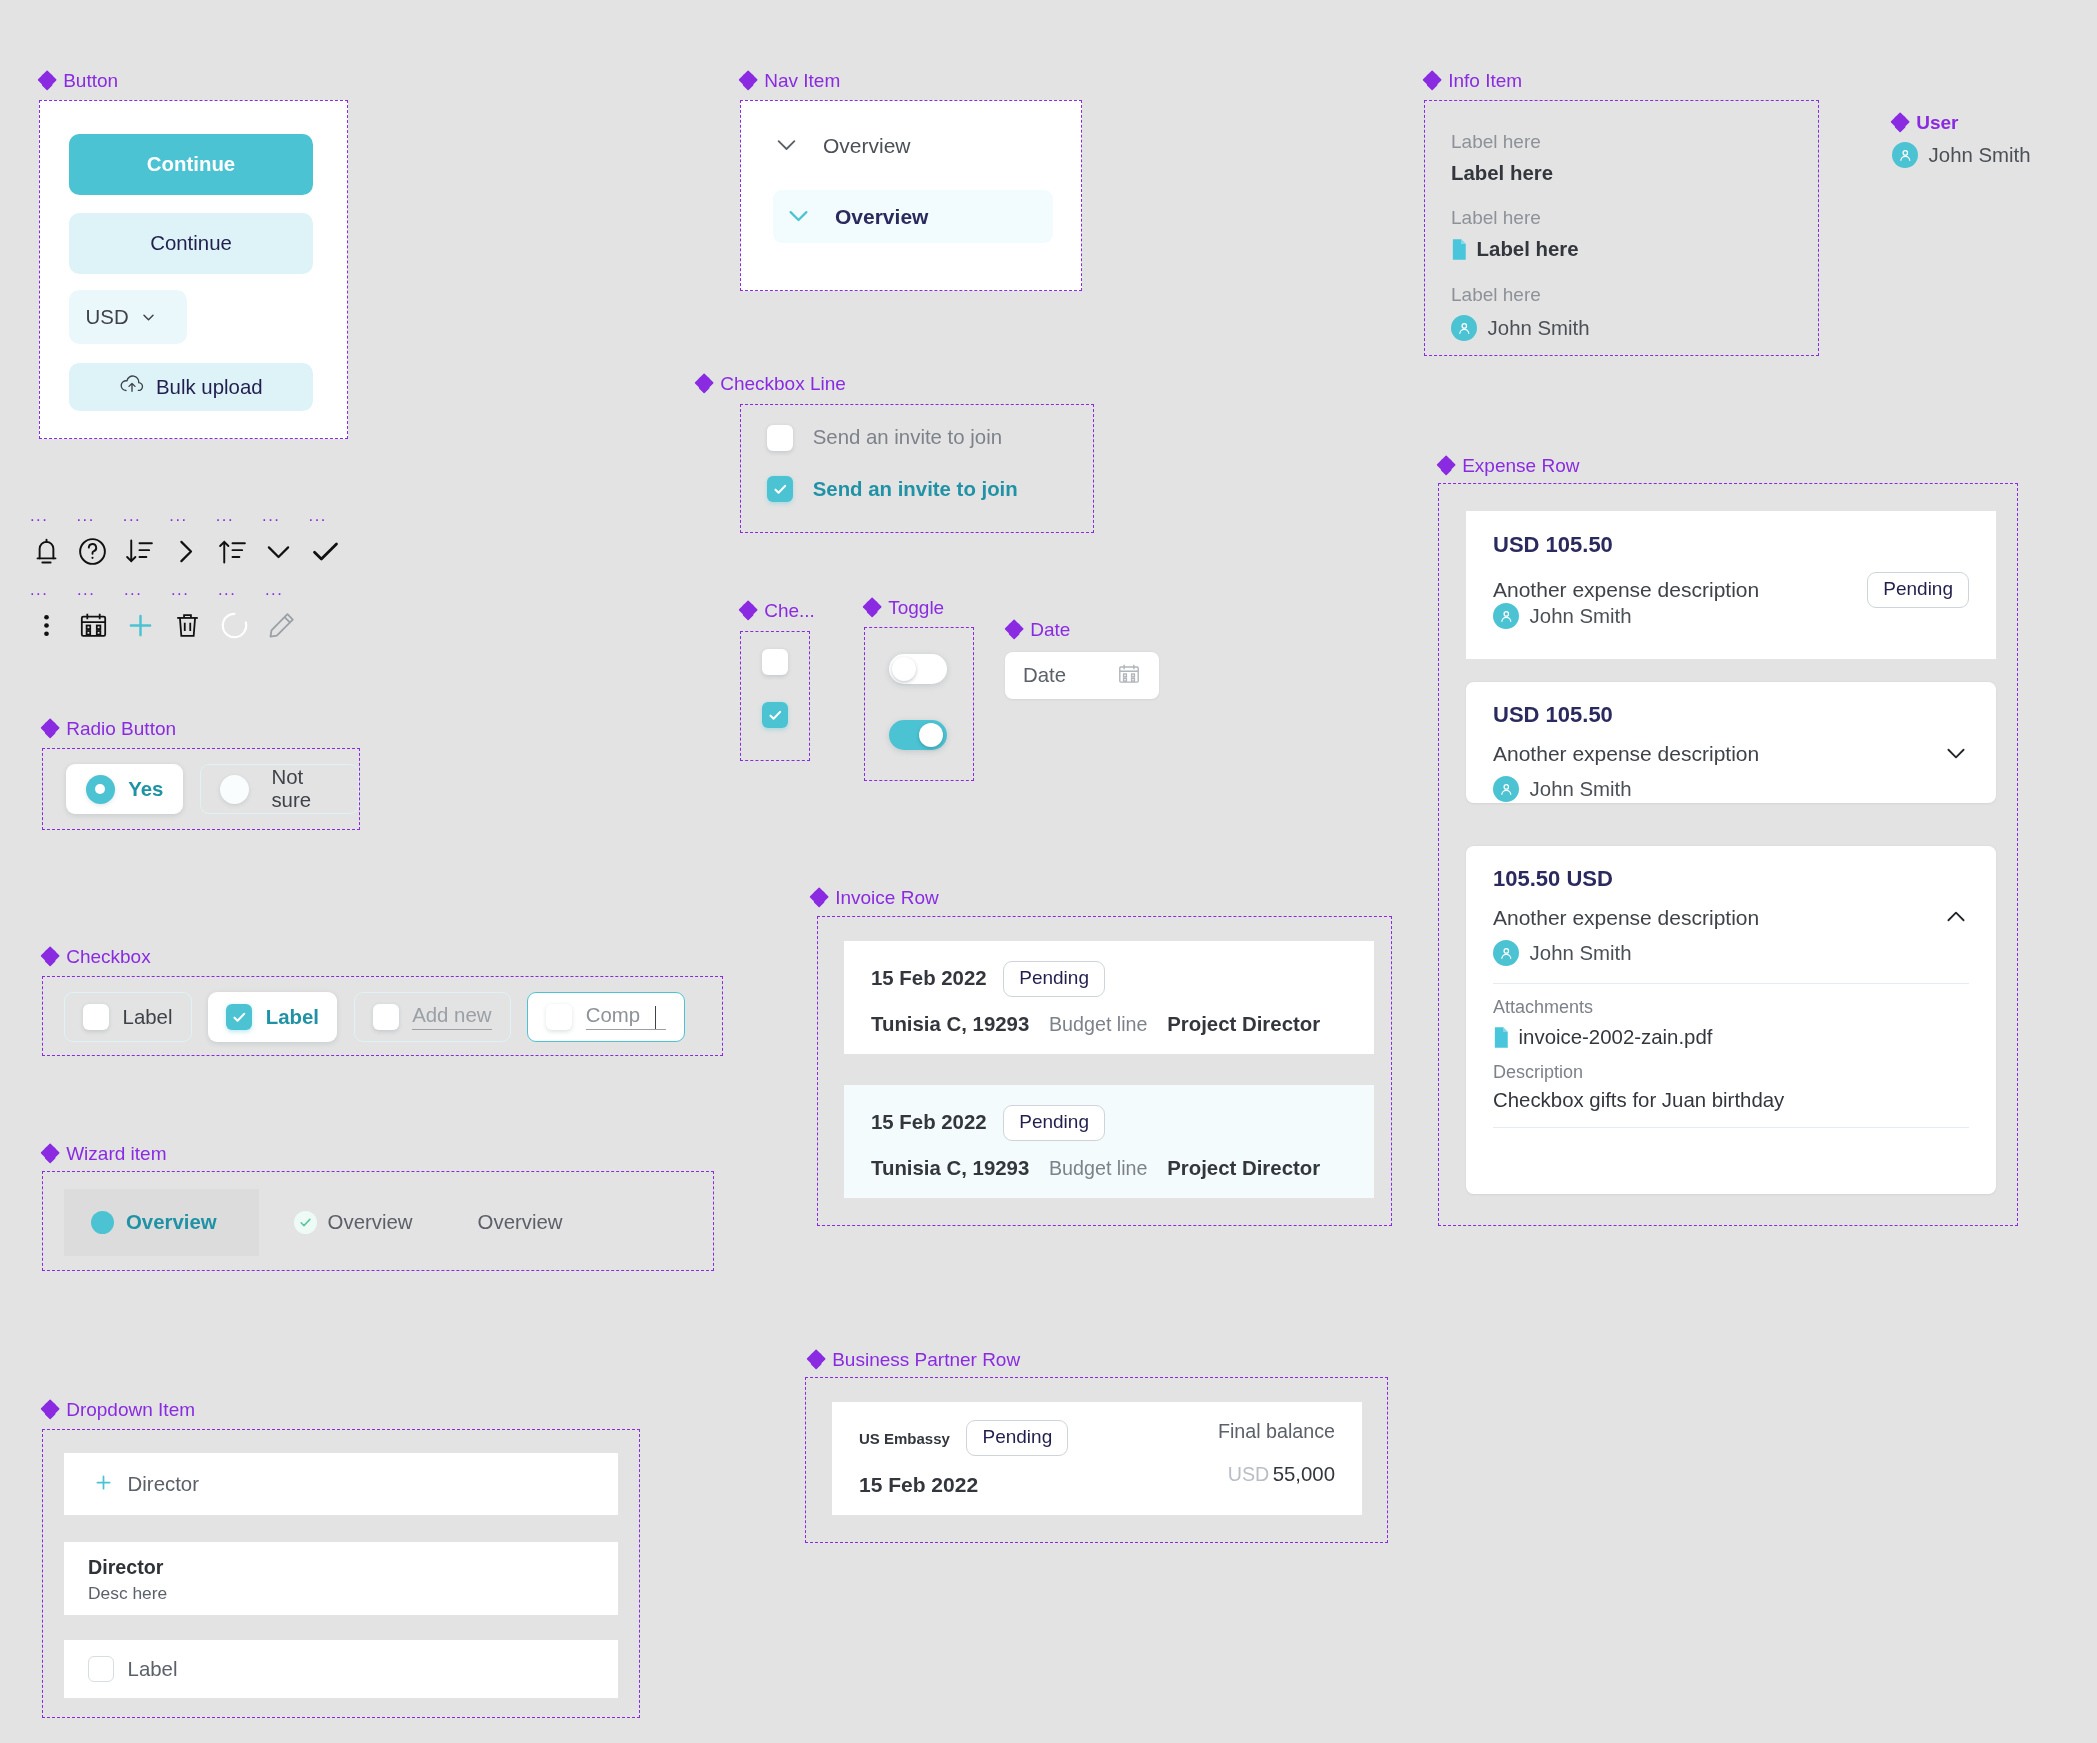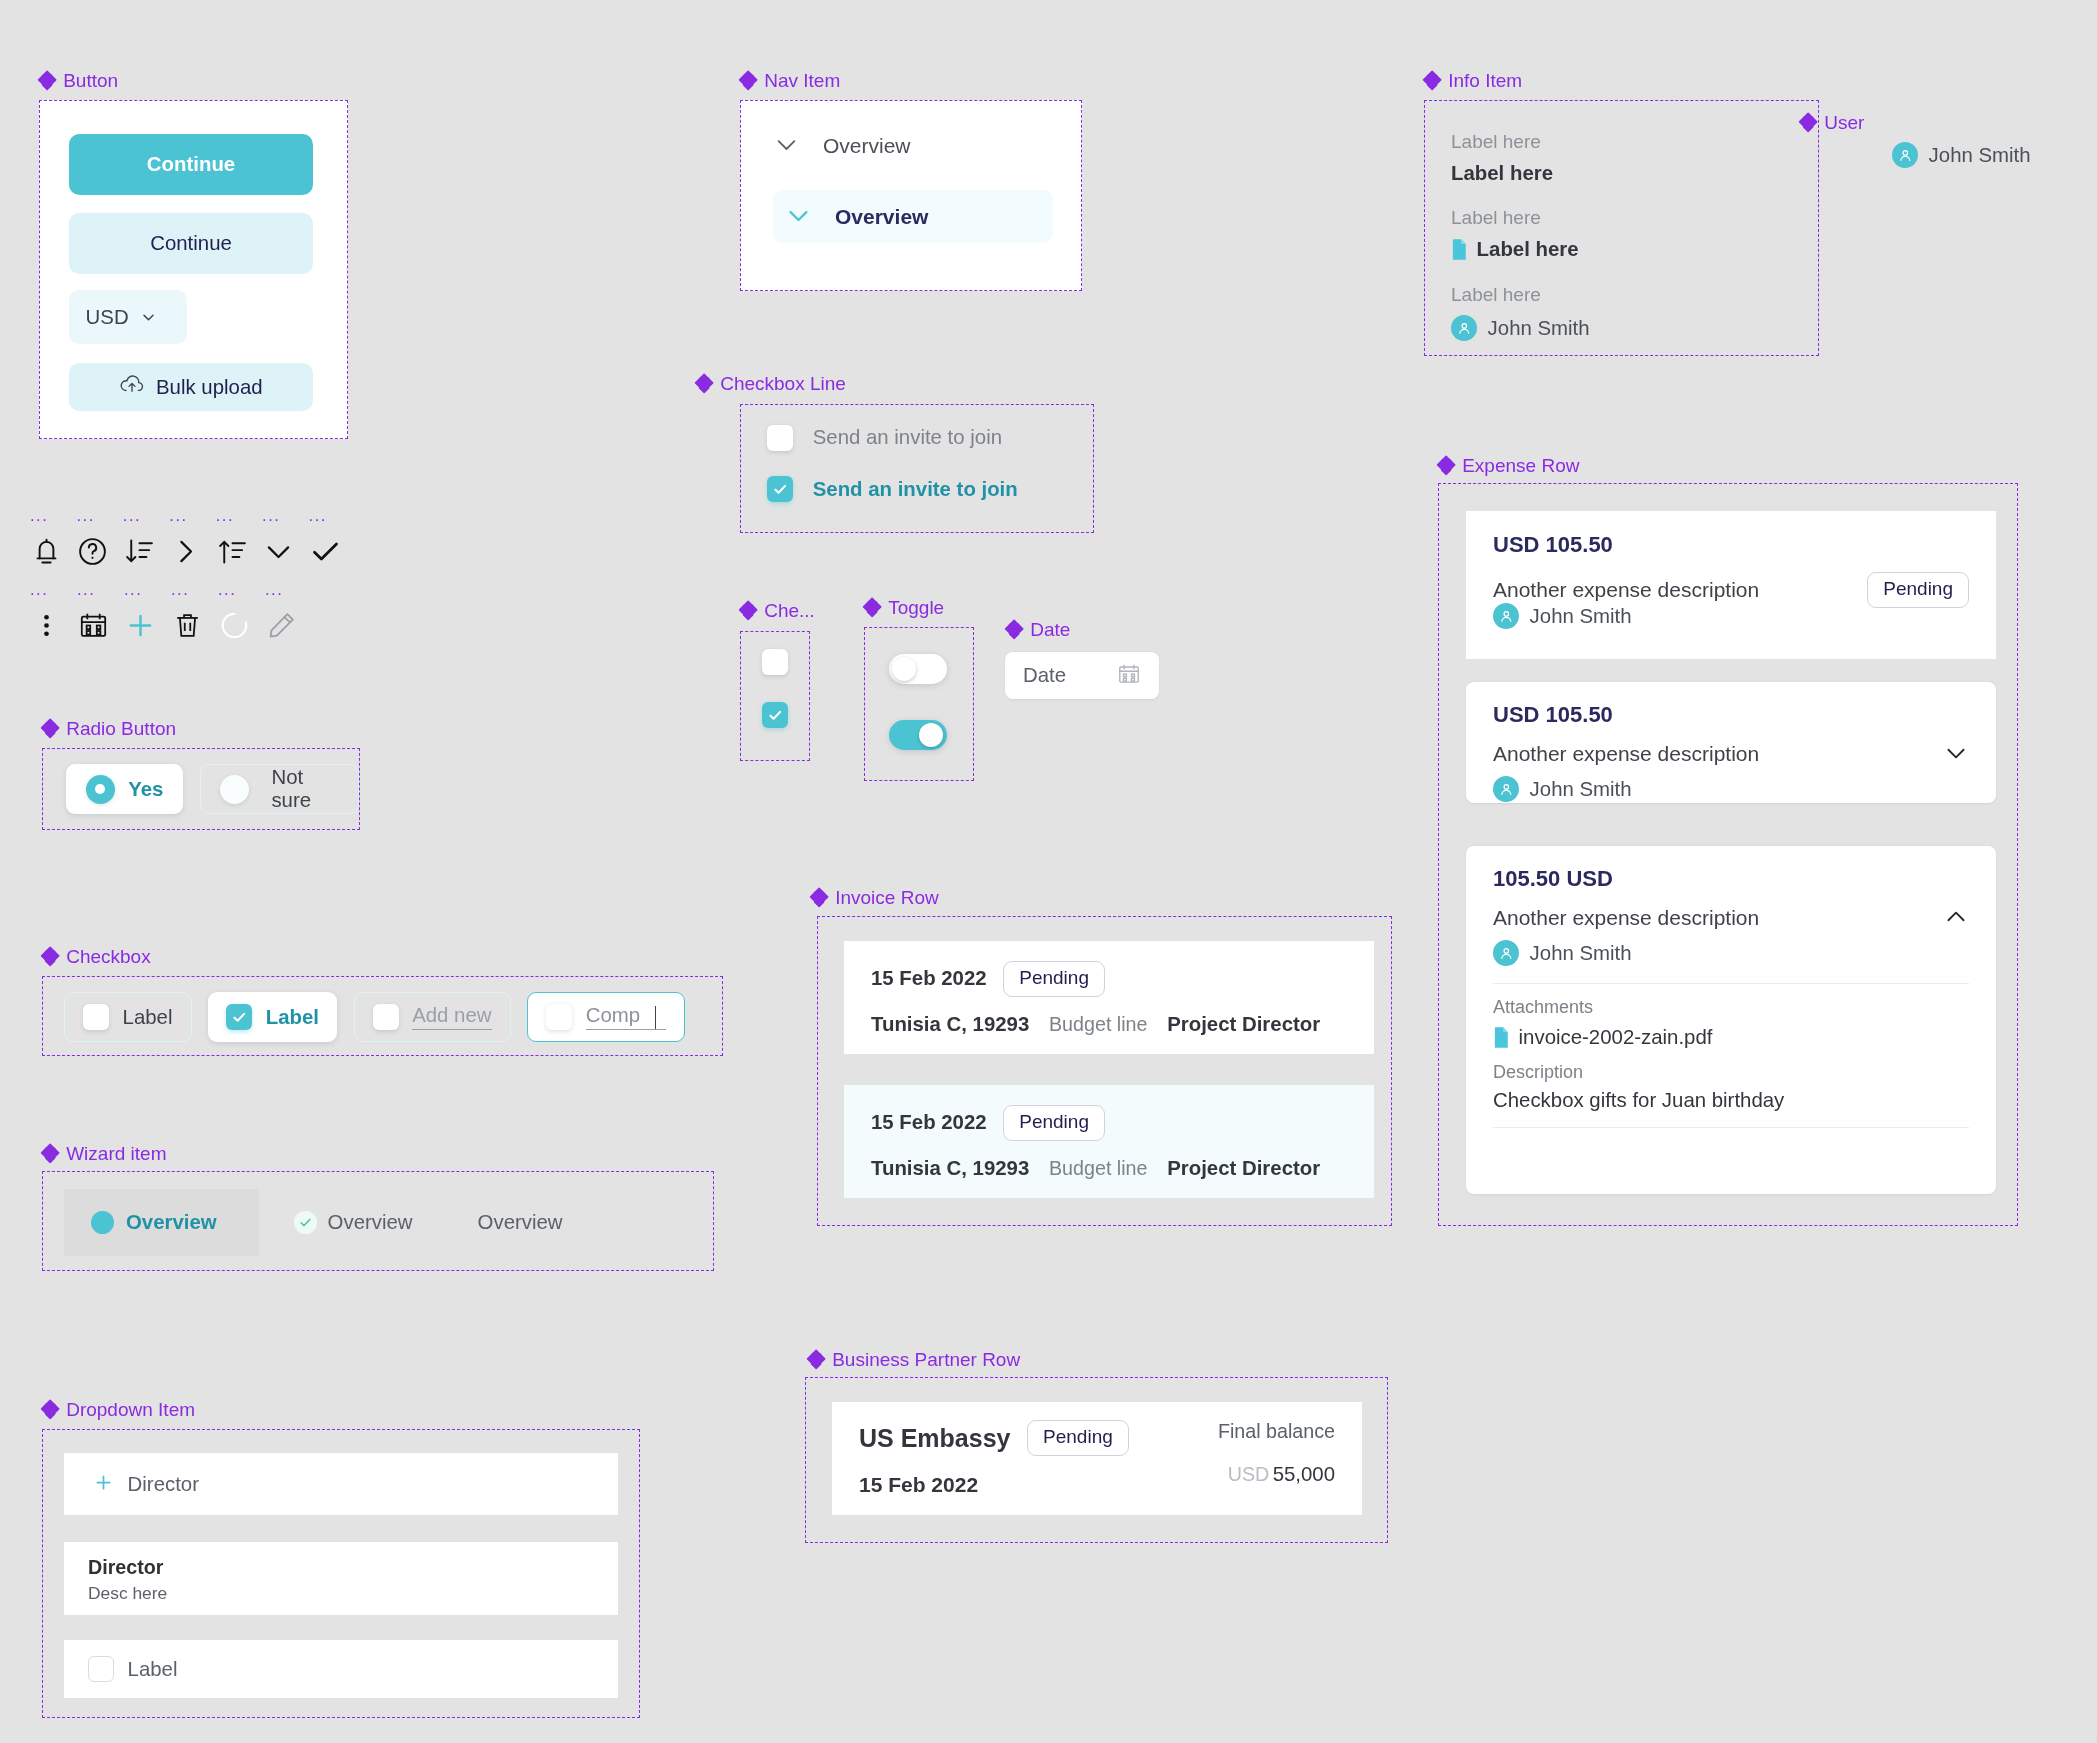--- a/index.html
+++ b/index.html
@@ -495,21 +495,21 @@
       <i></i>
       <i></i>
       <i></i>
     </span>
   <span>Business Partner Row</span>
 </div>
 <div class="abs dashed" style="left:805px;top:1377px;width:583px;height:166px;">
   <div style="position:absolute;left:26px;top:24px;width:530px;height:113px;background:#fff;padding:18px 27px;box-sizing:border-box;display:flex;justify-content:space-between;">
     <div>
       <div style="display:flex;align-items:center;gap:16.6px;">
-        <span class="b" style="font-size:25px;color:#33373d;">US Embassy</span>
+        <span class="b" style="font-size:15px;color:#33373d;">US Embassy</span>
         <span class="pill">Pending</span>
       </div>
       <div class="b" style="font-size:21px;color:#33373d;margin-top:16.6px;">15 Feb 2022</div>
     </div>
     <div style="text-align:right;">
       <div style="font-size:19.7px;color:#5b6069;">Final balance</div>
       <div style="margin-top:20px;">
         <span style="font-size:19.7px;color:#b9bec6;">USD</span>
         <span style="font-size:20.4px;color:#33373d;">55,000</span>
       </div>
@@ -550,21 +550,21 @@
         <svg width="16.6" height="16.6" viewBox="0 0 24 24" fill="none" stroke="#fff" stroke-width="1.8">
             <circle cx="12" cy="8.5" r="3.2"></circle>
             <path d="M5.5 20a6.5 6.5 0 0 1 13 0"></path>
           </svg>
       </span>
       <span style="font-size:20.4px;color:#4b5057;">John Smith</span>
     </div>
   </div>
 </div>
 
-<div class="abs fig-label" style="left:1800px;top:113px;">
+<div class="abs fig-label" style="left:1892px;top:113px;font-weight:bold;">
   <span class="fig-diamond">
       <i></i>
       <i></i>
       <i></i>
       <i></i>
     </span>
   <span>User</span>
 </div>
 <div class="abs" style="left:1892px;top:142px;display:flex;align-items:center;gap:10.6px;">
   <span class="av">

